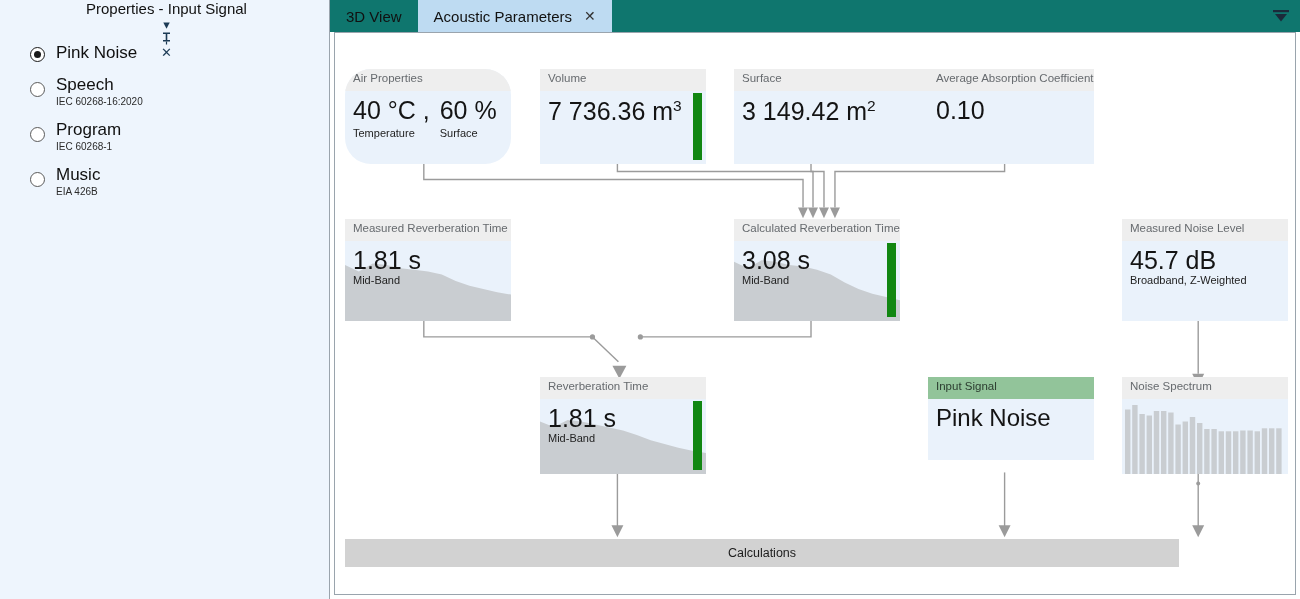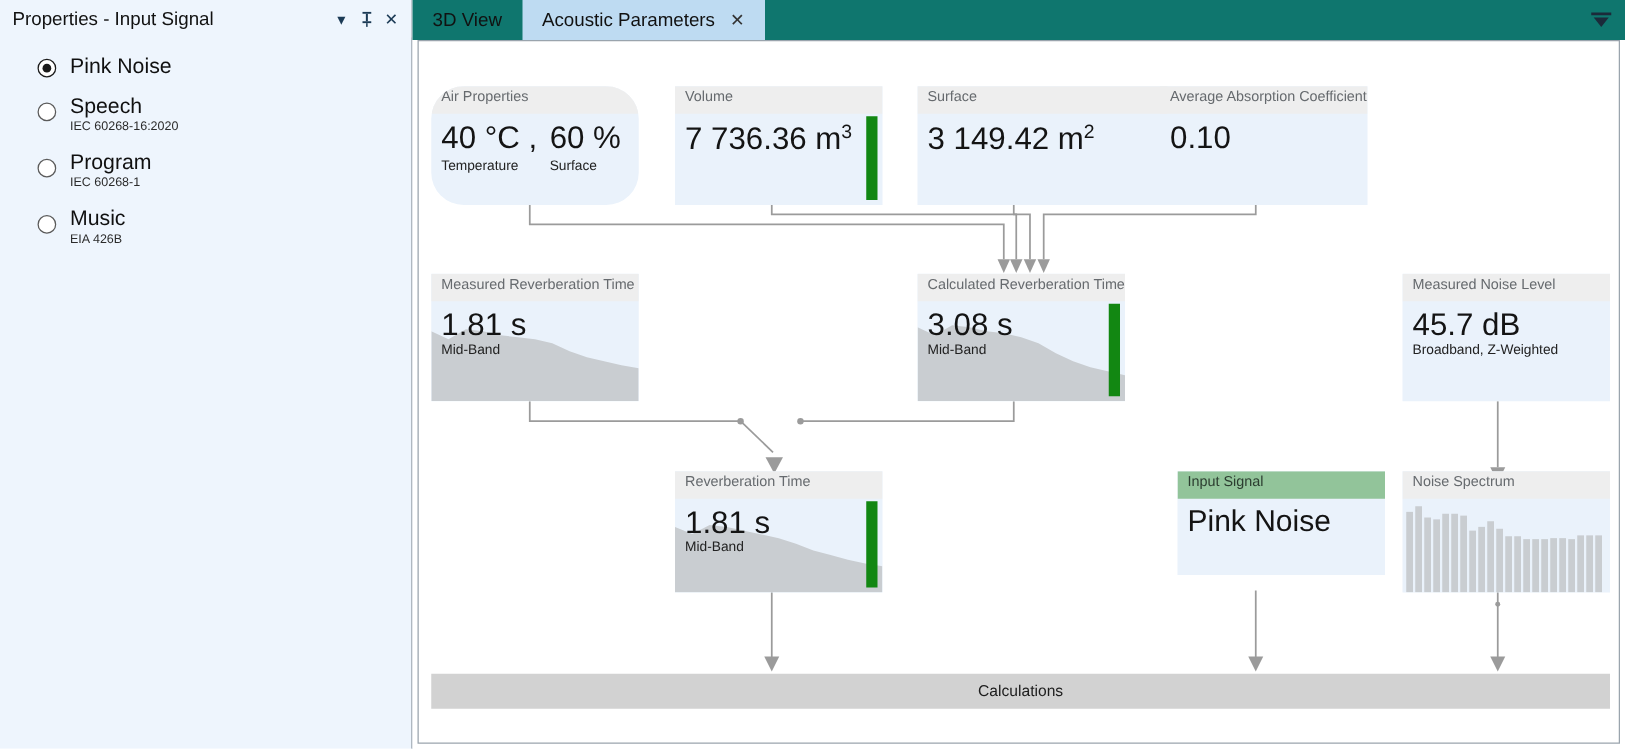--- a/index.html
+++ b/index.html
@@ -17,20 +17,21 @@
     width: 330px; height: 599px;
     background: #eef5fd;
     border-right: 1px solid #9aa4ad;
     display: flex; flex-direction: column;
   }
   #sidebar-header {
     height: 30px;
     display: flex; align-items: center;
     padding: 0 6px 0 10px;
     background: #eef5fd;
+    flex-direction: column;
   }
   #sidebar-title {
     font-size: 15px; color: #111; flex: 1;
     white-space: nowrap;
   }
   .hdr-icon {
     width: 20px; height: 24px;
     display: flex; align-items: center; justify-content: center;
     color: #1b3a55; font-size: 13px;
   }
@@ -371,21 +372,21 @@
             <polygon fill="#c9cdd1" points="0,22.5 13.8,28.1 27.7,21 41.5,22.5 55.3,25.5 69.2,28.5 83,31.5 96.8,36 110.7,41.3 124.5,45 138.3,48.8 152.2,51.8 166,54 166,75 0,75"></polygon>
           </svg>
         </div>
         <div class="card-body">
           <div class="card-value">1.81  s</div>
           <div class="card-sub">Mid-Band</div>
         </div>
         <div class="accent-bar"></div>
       </div>
 
-      <div class="card green" style="left:607px; top:344px; width:166px; height:83px;">
+      <div class="card green" style="left:593px; top:344px; width:166px; height:83px;">
         <div class="card-head">Input Signal</div>
         <div class="card-body">
           <div class="card-value" style="font-size:24px;">Pink Noise</div>
         </div>
       </div>
 
       <div class="card" style="left:787px; top:344px; width:166px; height:97px;">
         <div class="card-head">Noise Spectrum</div>
         <div class="spark">
           <svg viewBox="0 0 166 75" preserveAspectRatio="none">
@@ -411,19 +412,19 @@
               <rect x="132.6" y="32.3" width="5.4" height="42.7"></rect>
               <rect x="139.8" y="29.3" width="5.4" height="45.7"></rect>
               <rect x="147.0" y="29.3" width="5.4" height="45.7"></rect>
               <rect x="154.2" y="29.3" width="5.4" height="45.7"></rect>
             </g>
           </svg>
         </div>
         <div class="card-body"></div>
       </div>
 
-      <div class="calcbar" style="left:10px; top:506px; width:943px; height:28px;text-align:center;">
+      <div class="calcbar" style="left:10px; top:506px; width:834px; height:28px;text-align:center;">
         <span>Calculations</span>
       </div>
 
     </div>
   </div>
 </div>
 
 </body></html>

